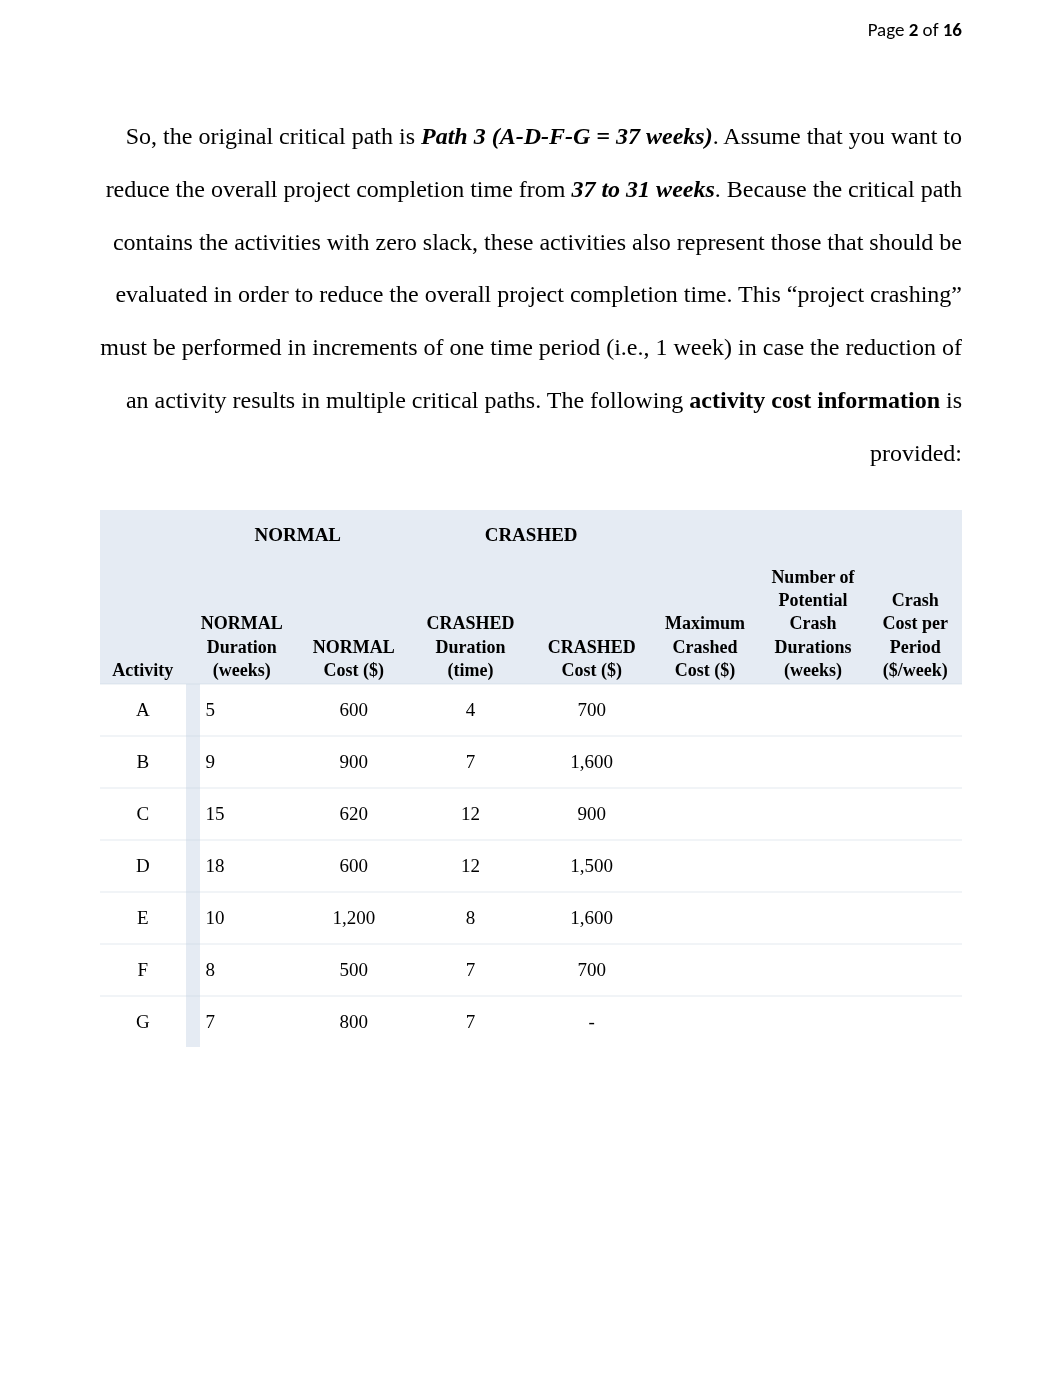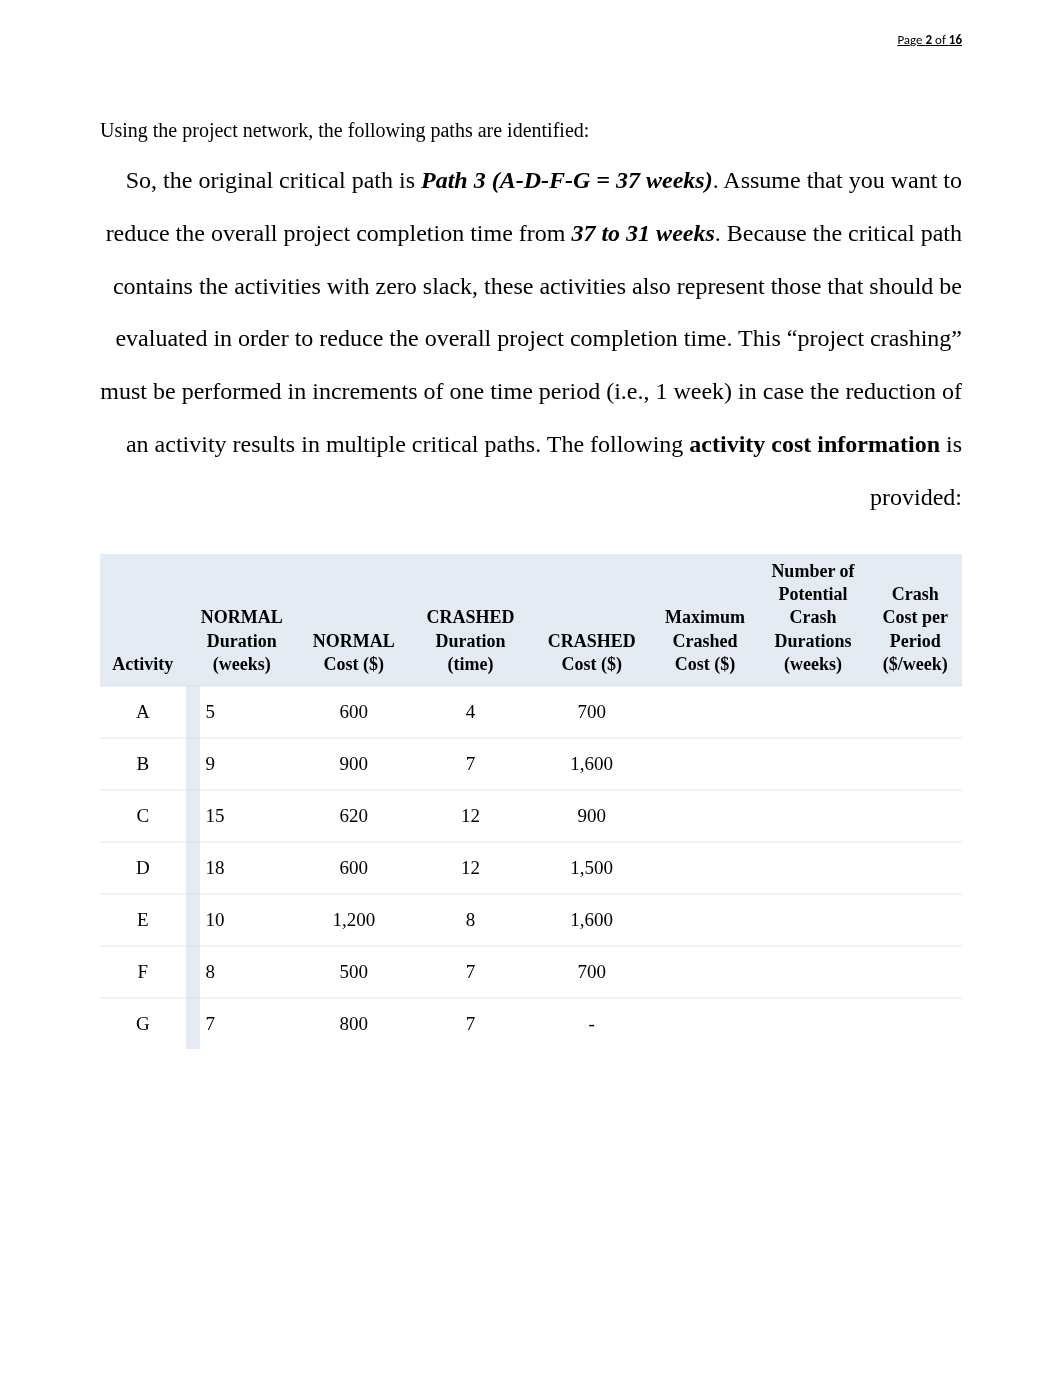--- a/index.html
+++ b/index.html
@@ -12,26 +12,25 @@
   }
   .page {
     width: 1062px;
     min-height: 1376px;
     padding: 40px 100px 60px 100px;
     position: relative;
     background: #fff;
   }
   .page-number {
     position: absolute;
-    top: 32px;
+    top: 18px;
     right: 100px;
     font-family: Calibri, Arial, sans-serif;
-    font-size: 13px;
+    font-size: 19px;
     color: #000;
-    text-decoration: underline;
   }
   .page-number .bold { font-weight: bold; }
   .body-text {
     font-size: 20px;
     line-height: 2.0;
     margin-top: 70px;
   }
   .intro-line { margin-bottom: 4px; }
   ul.paths {
     list-style: disc;
@@ -71,21 +70,21 @@
   thead tr.group-row th {
     background: #e5ebf3;
     font-weight: bold;
     font-size: 19px;
   }
   thead tr.header-row th {
     background: #e5ebf3;
     font-weight: bold;
     font-size: 18px;
     line-height: 1.3;
-    padding-bottom: 8px;
+    padding-bottom: 0;
   }
   tbody tr {
     background: #ffffff;
   }
   
   tbody td.blue-stripe {
     background: linear-gradient(to right, #e5ebf3 0, #e5ebf3 14px, #ffffff 14px);
     text-align: left;
     padding-left: 20px;
   }
@@ -113,40 +112,47 @@
 </head>
 <body>
 
 <div class="page">
 
   <div class="page-number">
     <span>Page </span><span class="bold">2</span><span> of </span><span class="bold">16</span>
   </div>
 
   <div class="body-text">
-    <div class="intro-line">Using the project network, the following paths are identified:</div>
 
 
     <div class="para">
       <span>So, the original critical path is </span><span class="bold ital">Path 3 (A-D-F-G = 37 weeks)</span><span>.  Assume that you want to reduce the overall project completion time from </span><span class="bold ital">37 to 31 weeks</span><span>.  Because the critical path contains the activities with zero slack, these activities also represent those that should be evaluated in order to reduce the overall project completion time.  This “project crashing” must be performed in increments of one time period (i.e., 1 week) in case the reduction of an activity results in multiple critical paths.  The following </span><span class="bold">activity cost information</span><span> is provided:</span>
     </div>
 
     <div class="table-wrap">
       <table class="cost">
         <colgroup>
           <col class="c-activity">
             <col class="c-ndur">
             <col class="c-ncost">
           <col class="c-cdur">
             <col class="c-ccost">
             <col class="c-maxcc">
           <col class="c-npcd">
             <col class="c-ccpp">
         </colgroup>
         <thead>
+          <tr class="group-row">
+            <th></th>
+            <th colspan="2">NORMAL</th>
+            <th colspan="2">CRASHED</th>
+            <th></th>
+            <th></th>
+            <th></th>
+          </tr>
           <tr class="header-row">
             <th>Activity</th>
             <th>NORMAL Duration (weeks)</th>
             <th>NORMAL Cost ($)</th>
             <th>CRASHED Duration (time)</th>
             <th>CRASHED Cost ($)</th>
             <th>Maximum Crashed Cost ($)</th>
             <th>Number of Potential Crash Durations (weeks)</th>
             <th>Crash Cost per Period ($/week)</th>
           </tr>

